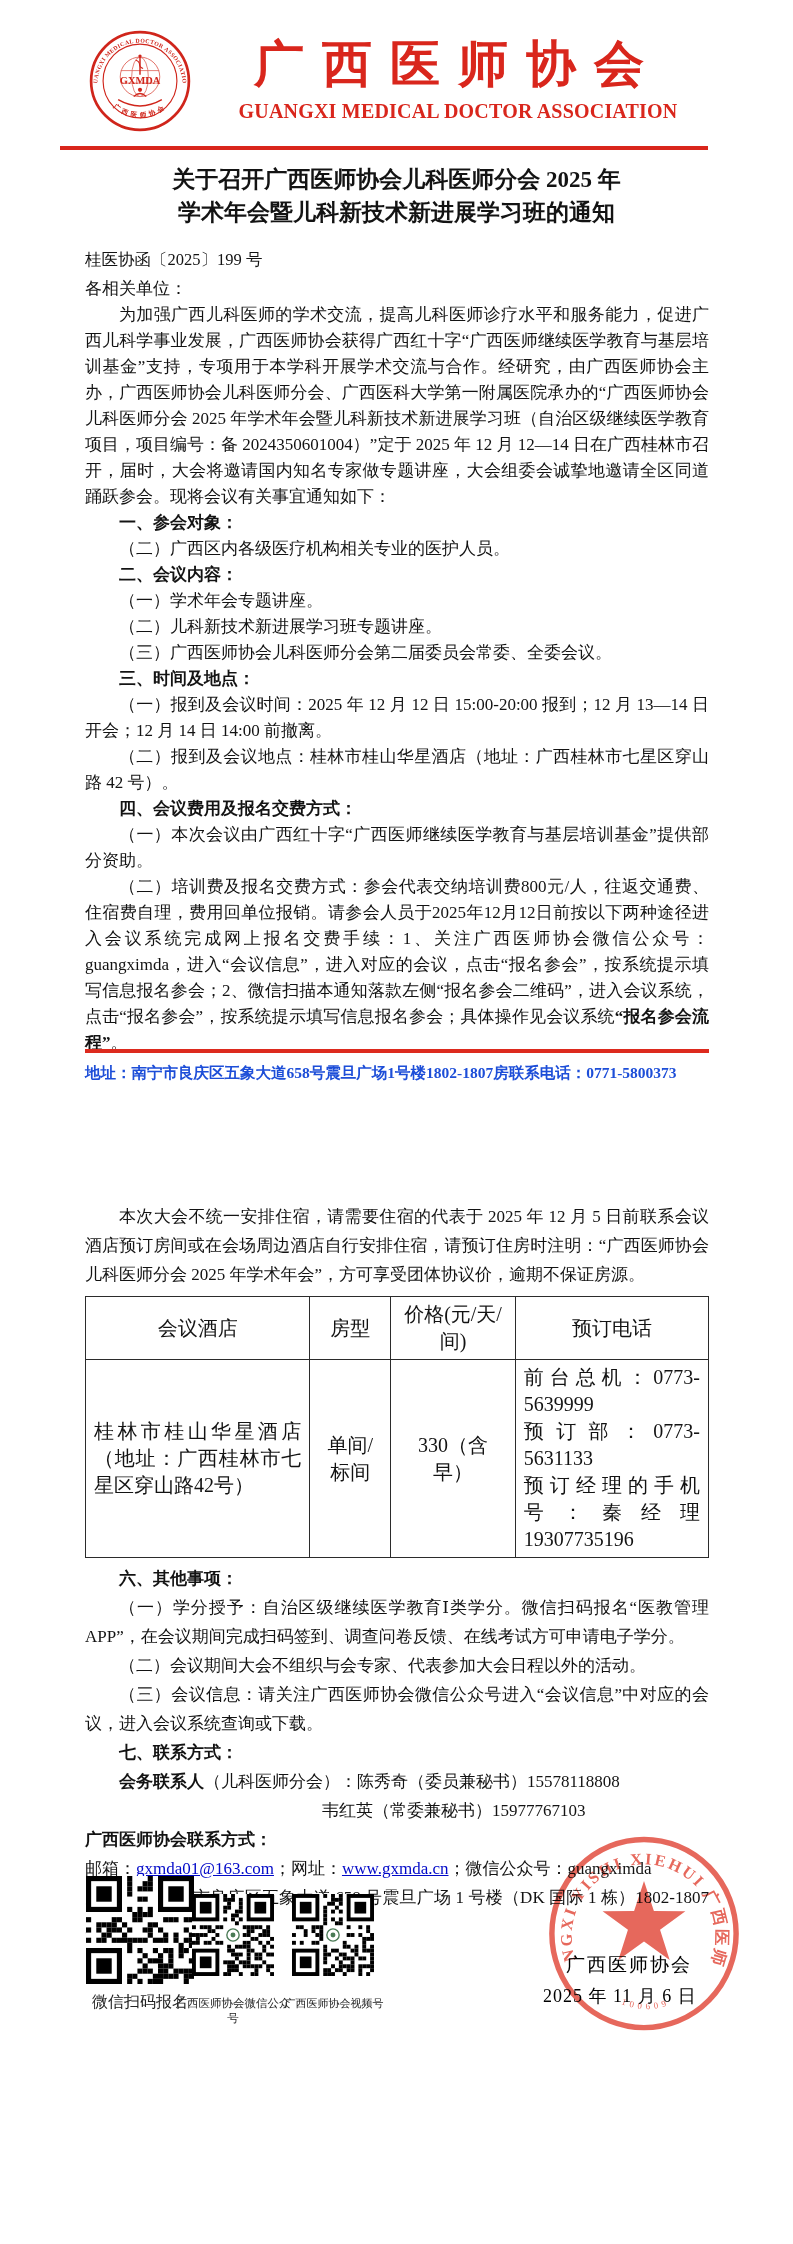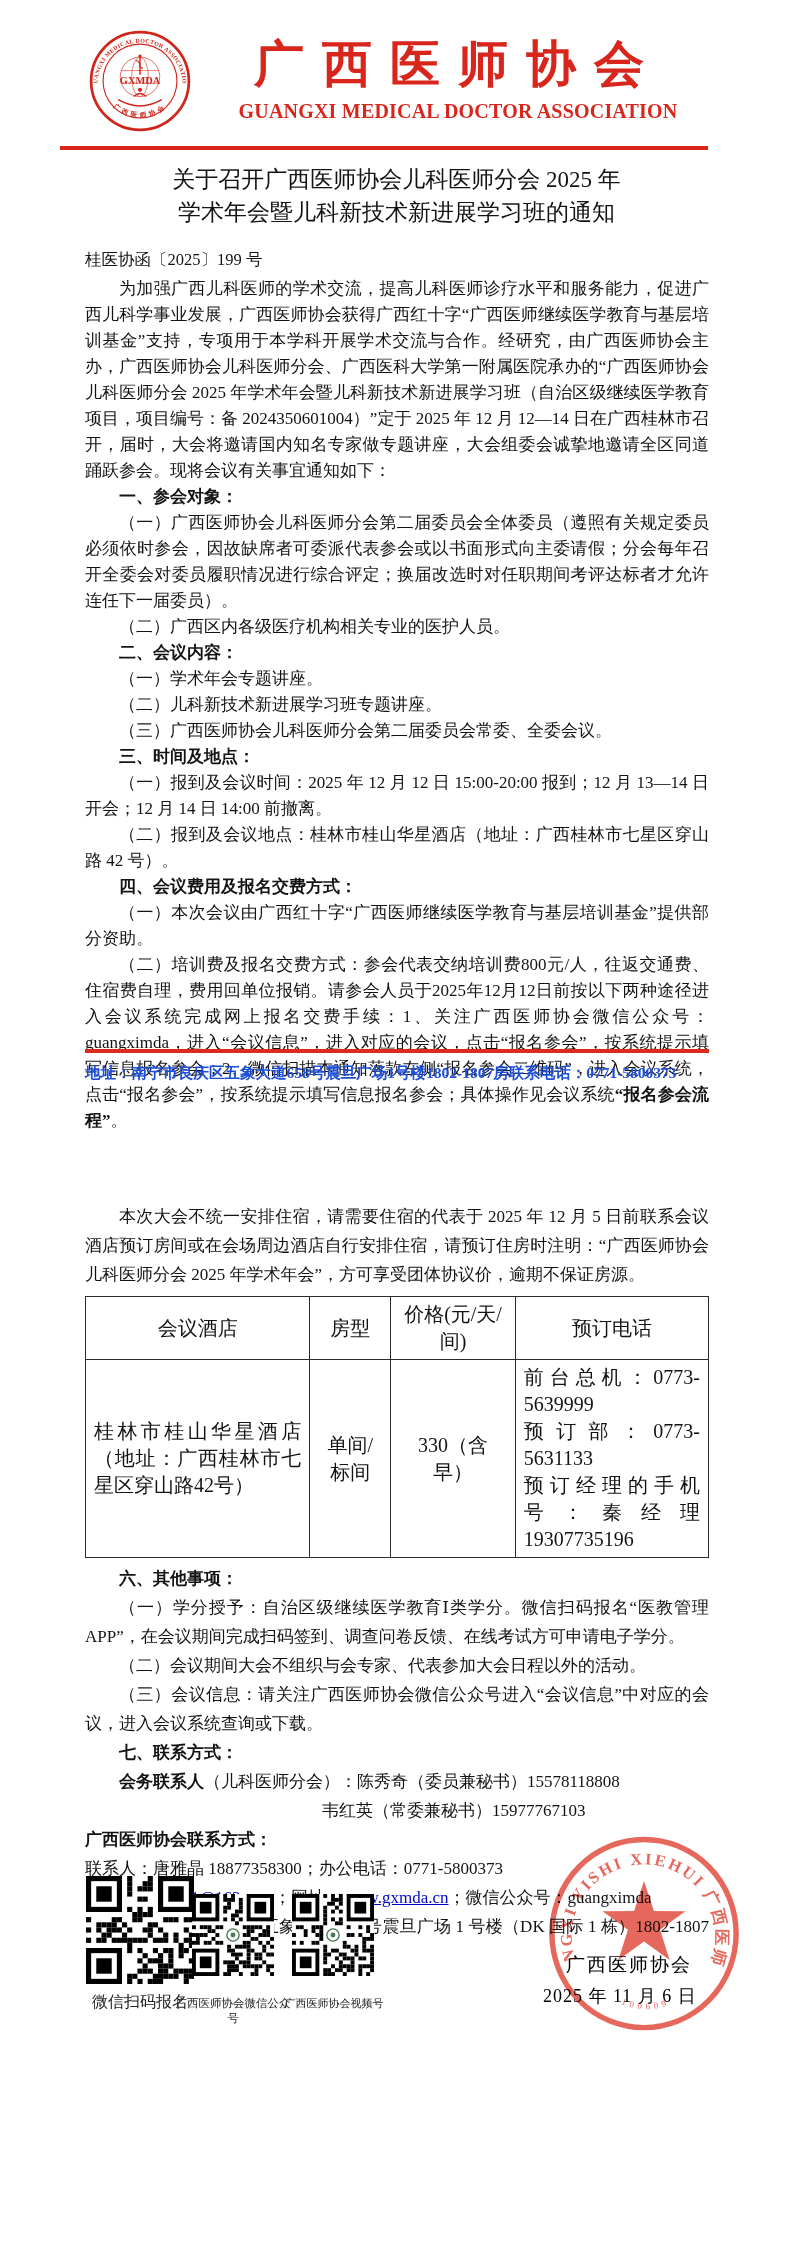--- a/index.html
+++ b/index.html
@@ -7,21 +7,21 @@
         font-family:"Liberation Serif","DejaVu Serif",serif;color:#131313;}
   .abs{position:absolute;}
 
   
   .logo-wrap{left:88px;top:28px;width:104px;height:106px;}
   .org-cn{left:208px;top:34px;width:500px;text-align:center;color:#d9261c;
           font-weight:bold;font-size:50px;letter-spacing:18px;line-height:60px;white-space:nowrap;}
   .org-en{left:208px;top:100px;width:500px;text-align:center;color:#d9261c;
           font-weight:bold;font-size:20px;letter-spacing:0.2px;white-space:nowrap;}
   .head-rule{left:60px;top:146px;width:648px;height:4px;background:#d9261c;}
-  .doc-title{left:0;top:163px;width:793px;text-align:center;font-weight:normal;
+  .doc-title{left:0;top:163px;width:793px;text-align:center;font-weight:bold;
              font-size:23px;line-height:33px;}
   .doc-no{left:85px;top:249px;width:624px;text-align:left;font-size:16.5px;}
 
   
   .body-block{left:85px;width:624px;font-size:17px;line-height:26px;text-align:justify;}
   .b1{top:276px;}
   .b2{top:1202px;line-height:29px;}
   .para,.h{margin:0;text-indent:34px;}
   .h{font-weight:bold;}
   .noindent{text-indent:0;}
@@ -80,24 +80,24 @@
   <div class="abs org-en">GUANGXI MEDICAL DOCTOR ASSOCIATION</div>
   <div class="abs head-rule"></div>
 
   <div class="abs doc-title">
     <div>关于召开广西医师协会儿科医师分会 2025 年</div>
     <div>学术年会暨儿科新技术新进展学习班的通知</div>
   </div>
   <div class="abs doc-no">桂医协函〔2025〕199 号</div>
 
   <div class="abs body-block b1">
+    <p class="para noindent">各相关单位：</p>
     <p class="para">为加强广西儿科医师的学术交流，提高儿科医师诊疗水平和服务能力，促进广西儿科学事业发展，广西医师协会获得广西红十字“广西医师继续医学教育与基层培训基金”支持，专项用于本学科开展学术交流与合作。经研究，由广西医师协会主办，广西医师协会儿科医师分会、广西医科大学第一附属医院承办的“广西医师协会儿科医师分会 2025 年学术年会暨儿科新技术新进展学习班（自治区级继续医学教育项目，项目编号：备 2024350601004）”定于 2025 年 12 月 12—14 日在广西桂林市召开，届时，大会将邀请国内知名专家做专题讲座，大会组委会诚挚地邀请全区同道踊跃参会。现将会议有关事宜通知如下：</p>
 
     <p class="h">一、参会对象：</p>
-    <p class="para">（一）广西医师协会儿科医师分会第二届委员会全体委员（遵照有关规定委员必须依时参会，因故缺席者可委派代表参会或以书面形式向主委请假；分会每年召开全委会对委员履职情况进行综合评定；换届改选时对任职期间考评达标者才允许连任下一届委员）。</p>
     <p class="para">（二）广西区内各级医疗机构相关专业的医护人员。</p>
 
     <p class="h">二、会议内容：</p>
     <p class="para">（一）学术年会专题讲座。</p>
     <p class="para">（二）儿科新技术新进展学习班专题讲座。</p>
     <p class="para">（三）广西医师协会儿科医师分会第二届委员会常委、全委会议。</p>
 
     <p class="h">三、时间及地点：</p>
     <p class="para">（一）报到及会议时间：2025 年 12 月 12 日 15:00-20:00 报到；12 月 13—14 日开会；12 月 14 日 14:00 前撤离。</p>
     <p class="para">（二）报到及会议地点：桂林市桂山华星酒店（地址：广西桂林市七星区穿山路 42 号）。</p>
@@ -139,21 +139,20 @@
 
     <p class="h">六、其他事项：</p>
     <p class="para">（一）学分授予：自治区级继续医学教育Ⅰ类学分。微信扫码报名“医教管理 APP”，在会议期间完成扫码签到、调查问卷反馈、在线考试方可申请电子学分。</p>
     <p class="para">（二）会议期间大会不组织与会专家、代表参加大会日程以外的活动。</p>
     <p class="para">（三）会议信息：请关注广西医师协会微信公众号进入“会议信息”中对应的会议，进入会议系统查询或下载。</p>
 
     <p class="h">七、联系方式：</p>
     <p class="para"><b>会务联系人</b><span>（儿科医师分会）：陈秀奇（委员兼秘书）15578118808</span></p>
     <p class="para cont-indent">韦红英（常委兼秘书）15977767103</p>
     <p class="para h noindent">广西医师协会联系方式：</p>
-    <p class="para noindent">联系人：唐雅晶 18877358300；办公电话：0771-5800373</p>
     <p class="para noindent"><span>邮箱：</span><a class="doclink" href="#">gxmda01@163.com</a><span>；网址：</span><a class="doclink" href="#">www.gxmda.cn</a><span>；微信公众号：guangximda</span></p>
     <p class="para noindent">办公地址:南宁市良庆区五象大道 658 号震旦广场 1 号楼（DK 国际 1 栋）1802-1807 房</p>
   </div>
 
   <div class="abs" style="left:86px;top:1876px;width:108px;height:108px;" id="qr1"><svg width="108" height="108" viewBox="0 0 108 108">
     <rect width="108" height="108" fill="#fff"></rect>
         <rect x="41.142857142857146" y="0" width="5.142857142857143" height="5.142857142857143" fill="#000"></rect>
         <rect x="61.71428571428572" y="0" width="5.142857142857143" height="5.142857142857143" fill="#000"></rect>
         <rect x="41.142857142857146" y="5.142857142857143" width="5.142857142857143" height="5.142857142857143" fill="#000"></rect>
         <rect x="56.57142857142858" y="5.142857142857143" width="5.142857142857143" height="5.142857142857143" fill="#000"></rect>

